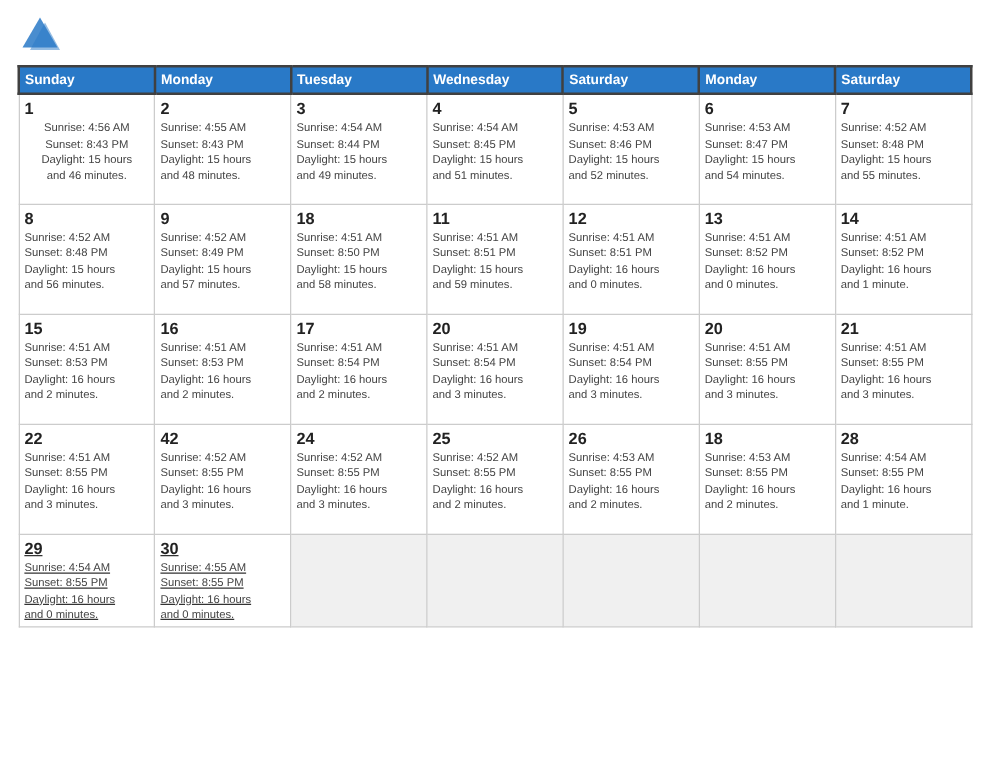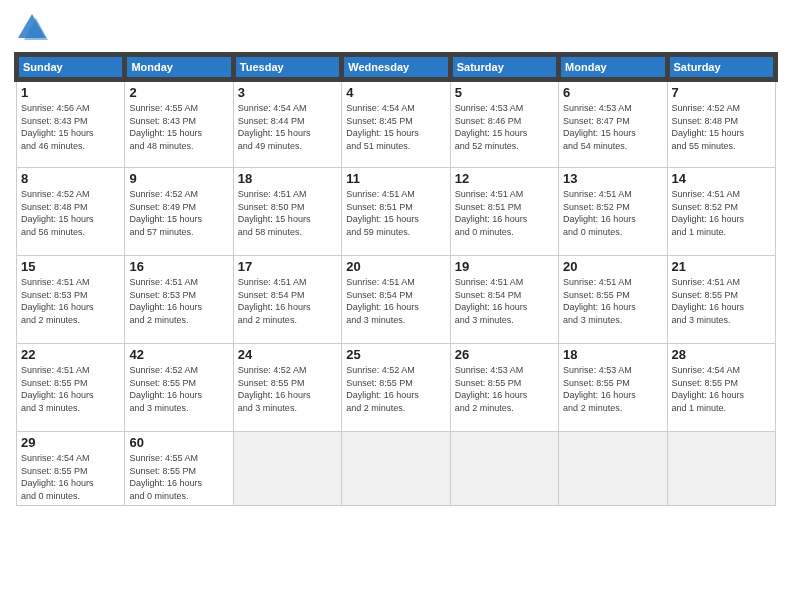--- a/index.html
+++ b/index.html
@@ -44,21 +44,21 @@
       border-collapse: collapse;
       table-layout: fixed;
     }
     .calendar th {
       background: #2979c7;
       color: #fff;
       font-size: 11px;
       font-weight: bold;
       padding: 4px 4px;
       text-align: left;
-      border: 5px solid #404040;
+      border: 2px solid #404040;
     }
     .calendar td {
       border: 1px solid #ccc;
       vertical-align: top;
       padding: 3px 4px;
       font-size: 9.5px;
       color: #333;
       height: 88px;
       background: #fff;
     }
@@ -72,20 +72,21 @@
       display: block;
       margin-bottom: 2px;
     }
     .day-info {
       font-size: 9px;
       color: #444;
       line-height: 1.4;
     }
     .last-row td {
       height: 70px;
+      text-decoration: underline;
     }
   </style>
 </head>
 <body>
 
 <div class="page">
   <div class="header">
     <div class="logo">
       <div style="display:flex;align-items:center;">
         <svg width="36" height="36" viewBox="0 0 36 36">
@@ -114,21 +115,21 @@
           <th>Wednesday</th>
           <th>Saturday</th>
           <th>Monday</th>
           <th>Saturday</th>
         </tr>
     </thead>
     <tbody id="calendar-body">
     <tr>
           <td>
             <span class="day-number">1</span>
-            <div class="day-info" style="white-space: pre-line;">Sunrise: 4:56 AM
+            <div class="day-info" style="white-space: pre-line; text-align: center;">Sunrise: 4:56 AM
 Sunset: 8:43 PM
 Daylight: 15 hours
 and 46 minutes.</div>
           </td>
           <td>
             <span class="day-number">2</span>
             <div class="day-info" style="white-space: pre-line;">Sunrise: 4:55 AM
 Sunset: 8:43 PM
 Daylight: 15 hours
 and 48 minutes.</div>
@@ -324,21 +325,21 @@
         </tr>
         <tr class="last-row">
           <td>
             <span class="day-number">29</span>
             <div class="day-info" style="white-space: pre-line;">Sunrise: 4:54 AM
 Sunset: 8:55 PM
 Daylight: 16 hours
 and 0 minutes.</div>
           </td>
           <td>
-            <span class="day-number">60</span>
+            <span class="day-number">30</span>
             <div class="day-info" style="white-space: pre-line;">Sunrise: 4:55 AM
 Sunset: 8:55 PM
 Daylight: 16 hours
 and 0 minutes.</div>
           </td>
           <td class="empty"></td>
           <td class="empty"></td>
           <td class="empty"></td>
           <td class="empty"></td>
           <td class="empty"></td>

